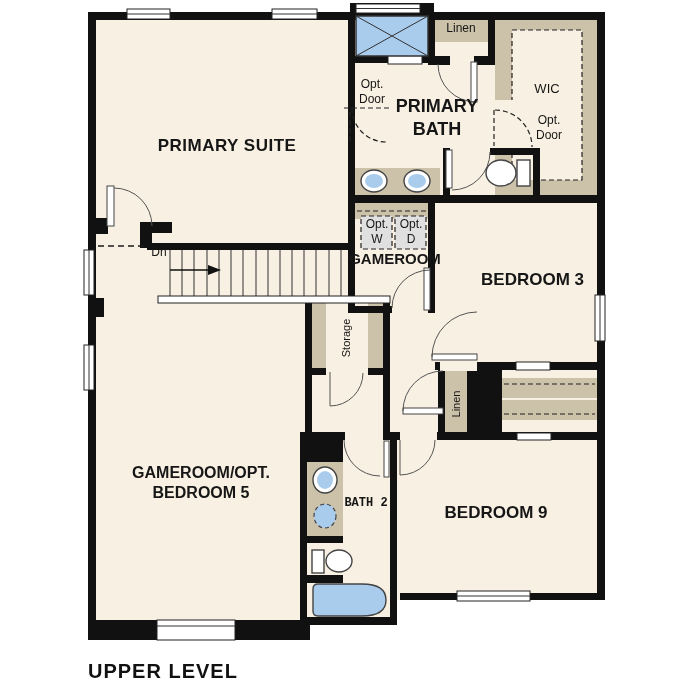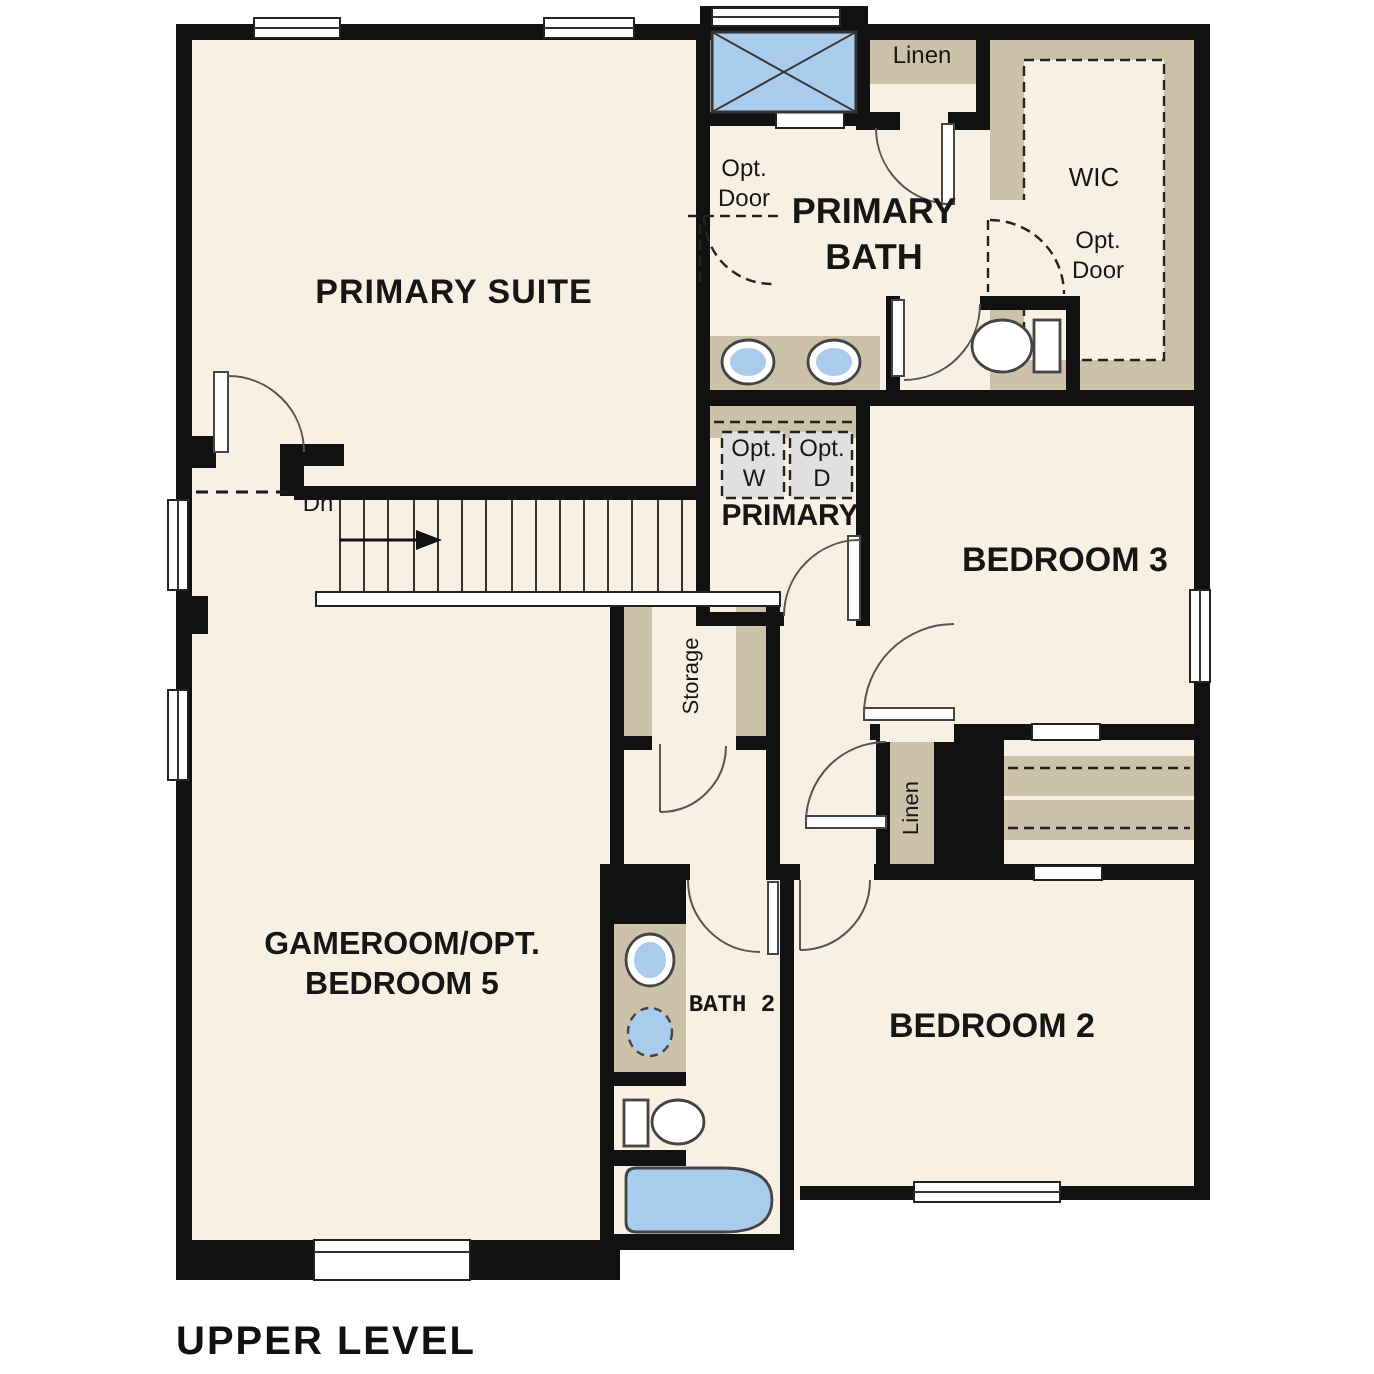--- a/index.html
+++ b/index.html
@@ -259,27 +259,27 @@
     <g>
       <path class="blue" stroke="#444" stroke-width="1.4" d="M318,584 H362 Q386,584 386,600 Q386,616 362,616 H318 Q313,616 313,611 V589 Q313,584 318,584 Z"></path>
     </g>
   </g>
 </svg>
 
   <div class="lbl b lbl-primary-suite">PRIMARY SUITE</div>
   <div class="lbl b lbl-primary-bath">PRIMARY BATH</div>
   <div class="lbl lbl-wic nw">WIC</div>
   <div class="lbl lbl-linen-top nw">Linen</div>
-  <div class="lbl b lbl-laundry nw">PRIMARY</div>
+  <div class="lbl b lbl-laundry nw">GAMEROOM</div>
   <div class="lbl b lbl-bedroom-3 nw">BEDROOM 3</div>
   <div class="lbl lbl-storage nw rot">Storage</div>
   <div class="lbl lbl-linen-mid nw rot">Linen</div>
   <div class="lbl b lbl-gameroom">GAMEROOM/OPT. BEDROOM 5</div>
   <div class="lbl b lbl-bath-2">BATH 2</div>
-  <div class="lbl b lbl-bedroom-2 nw">BEDROOM 2</div>
+  <div class="lbl b lbl-bedroom-2 nw">BEDROOM 9</div>
 
   <div class="lbl lbl-opt-door-bath">Opt. Door</div>
   <div class="lbl lbl-opt-door-wic">Opt. Door</div>
   <div class="lbl lbl-opt-w">Opt. W</div>
   <div class="lbl lbl-opt-d">Opt. D</div>
   <div class="lbl lbl-dn nw">Dn</div>
 
   <div class="lbl lbl-title nw">UPPER LEVEL</div>
 </div>
 

